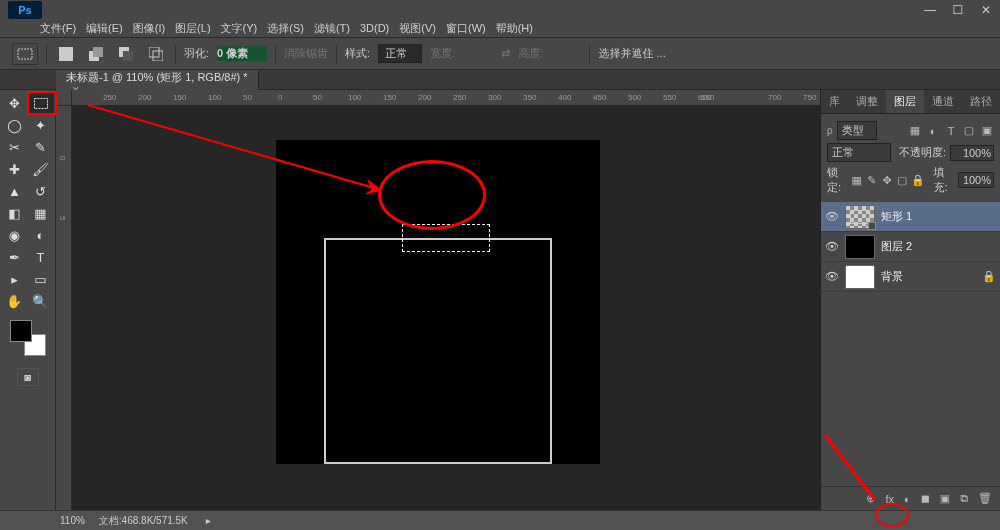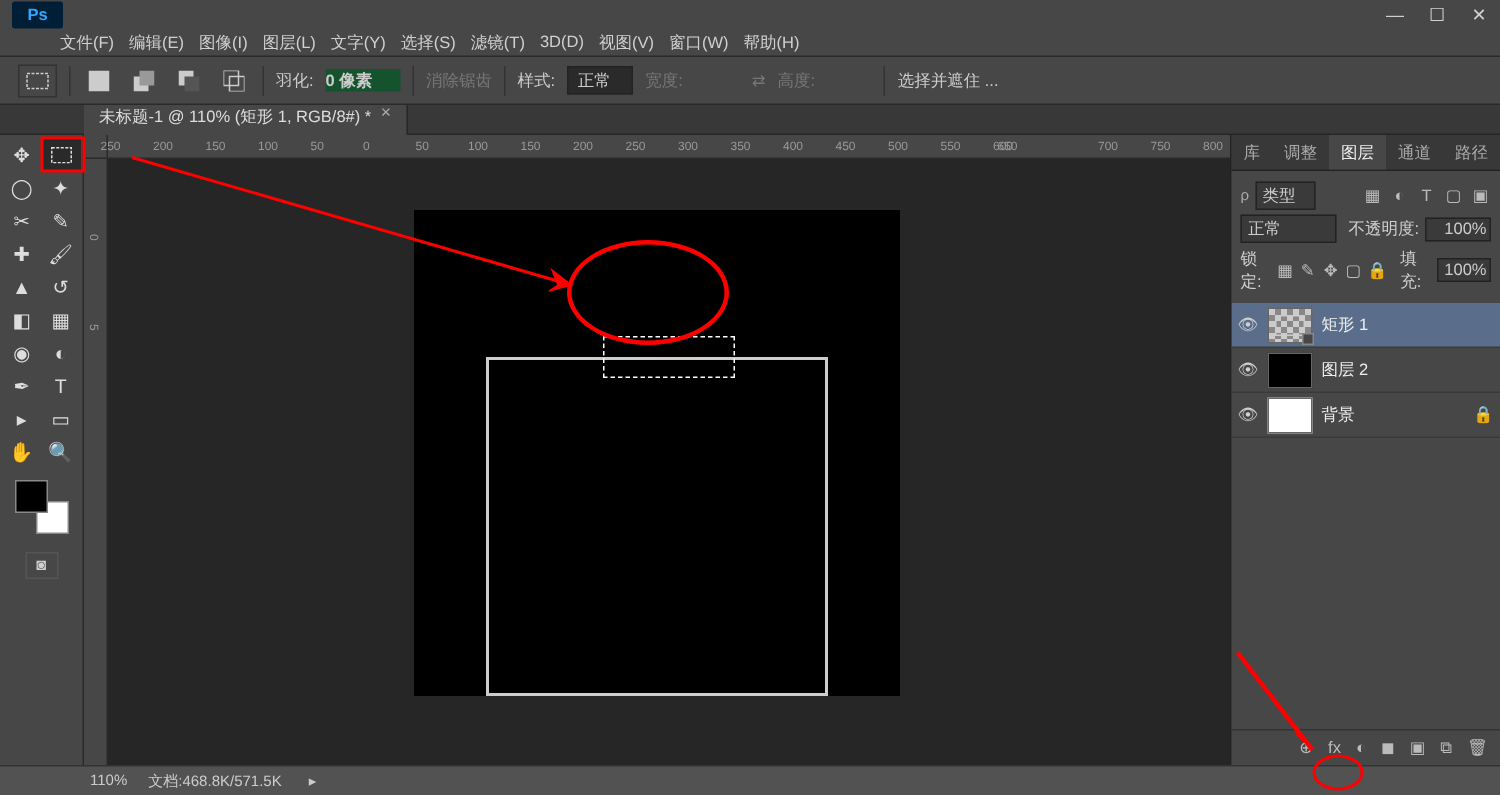--- a/index.html
+++ b/index.html
@@ -20,42 +20,42 @@
   .opt-tool { width: 26px; height: 22px; border: 1px solid #333; display: flex; align-items: center; justify-content: center; }
   .opt-sep { width: 1px; height: 20px; background: #333; }
   .opt-block { width: 22px; height: 18px; display:flex;align-items:center;justify-content:center; }
   .opt-label { font-size: 11px; color: #ccc; }
   .opt-input { background: #14532d; border: none; color: #ccc; font-size: 11px; width: 50px; font-weight: bold; }
   .opt-dd { background: #2a2a2a; border: 1px solid #222; color: #ccc; padding: 1px 14px 1px 6px; font-size: 11px; }
   .dim { color:#777; }
 
   
   .tabstrip { height: 20px; background: #383838; display: flex; align-items: center; border-bottom: 1px solid #262626; }
-  .doctab { background: #474747; height: 20px; padding: 0 10px; display: flex; font-size: 11px; color: #ddd; border-right: 1px solid #262626; margin-left: 56px; }
+  .doctab { background: #474747; height: 20px; padding: 0 10px; display: flex; font-size: 11px; color: #ddd; border-right: 1px solid #262626; margin-left: 56px; flex-direction: column; }
   .doctab .x { margin-left: 6px; font-size: 9px; color: #aaa; }
 
   
   .main { display: flex; height: calc(530px - 19px - 19px - 32px - 20px - 20px); }
 
   
   .tools { width: 56px; background: #474747; display: flex; flex-direction: column; align-items: center; padding-top: 2px; gap: 0; border-right: 1px solid #2a2a2a; position: relative; }
   .toolrow { display: flex; gap: 0; }
   .tool { width: 26px; height: 22px; display: flex; align-items: center; justify-content: center; color: #ddd; font-size: 13px; position: relative; }
   .tool.sel { background: #2a2a2a; }
   .colors { margin-top: 8px; position: relative; width: 36px; height: 36px; }
   .fg { position: absolute; width: 22px; height: 22px; background: #000; border: 1px solid #888; left: 0; top: 0; z-index: 2; }
   .bg { position: absolute; width: 22px; height: 22px; background: #fff; border: 1px solid #888; right: 0; bottom: 0; }
   .qm { width:22px;height:18px; margin-top:12px; border:1px solid #555; display:flex;align-items:center;justify-content:center; }
 
   
   .canvaswrap { flex: 1; background: #262626; position: relative; overflow: hidden; }
   .ruler-h { position: absolute; left: 16px; right: 0; top: 0; height: 16px; background: #474747; border-bottom: 1px solid #2a2a2a; display:flex; align-items:center; }
   .ruler-v { position: absolute; left: 0; top: 16px; bottom: 0; width: 16px; background: #474747; border-right: 1px solid #2a2a2a; }
   .ruler-c { position:absolute;left:0;top:0;width:16px;height:16px;background:#474747;border-right:1px solid #2a2a2a;border-bottom:1px solid #2a2a2a;}
-  .rtick { color:#999;font-size:8px; position:absolute; top:3px; }
+  .rtick { color:#999;font-size:8px; position:absolute; top:3px;margin-left:36px; }
   .rtick-v { color:#999;font-size:8px; position:absolute; left:2px; writing-mode: vertical-rl; }
   .canvas { position: absolute; left: 220px; top: 50px; width: 324px; height: 324px; background: #000; }
   .rect { position: absolute; left: 48px; top: 98px; width: 228px; height: 226px; border: 2px solid #ccc; }
   .sel-marquee { position: absolute; left: 126px; top: 84px; width: 88px; height: 28px; border: 1px dashed #fff; }
 
   
   .anno { position: absolute; pointer-events: none; }
   .red-box { border: 2px solid #f00; }
   .red-ellipse { border: 3px solid #f00; border-radius: 50%; }
   .red-arrow { stroke:#f00; fill:#f00; }

